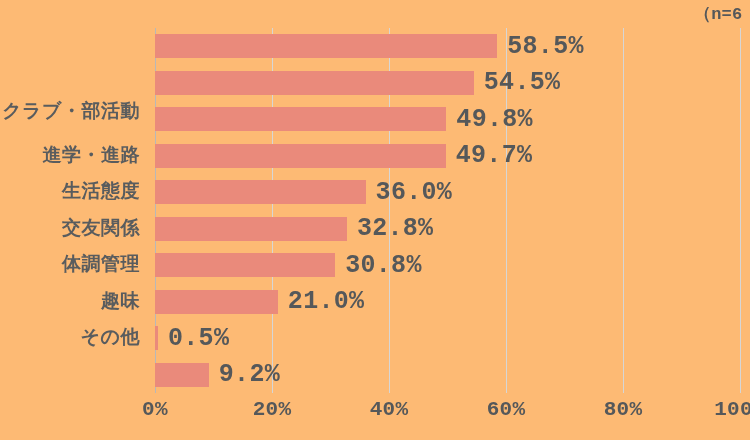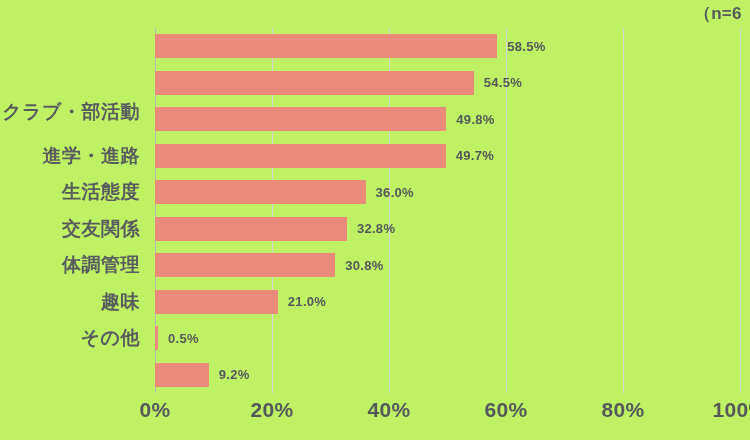--- a/index.html
+++ b/index.html
@@ -11,21 +11,22 @@
     height: 440px;
     background: #f2f2f2;
     font-family: "Liberation Sans", "DejaVu Sans", sans-serif;
     overflow: hidden;
   }
 
   #chart-root {
     position: relative;
     width: 750px;
     height: 440px;
-    background: #bef264;
+    background: #fdba74;
+    font-family: Liberation Mono, monospace;
   }
 
   
   #sample-size {
     position: absolute;
     top: 2px;
     left: 694px;
     font-size: 17px;
     font-weight: bold;
     color: #55585a;
@@ -70,21 +71,21 @@
     align-items: center;
   }
 
   .bar {
     height: 24px;
     background: #ea8a7b;
     flex: 0 0 auto;
   }
 
   .bar-value {
-    font-size: 13px;
+    font-size: 25px;
     font-weight: bold;
     color: #55585a;
     margin-left: 10px;
     white-space: nowrap;
     letter-spacing: .3px;
   }
 
   
   #category-labels {
     position: absolute;

